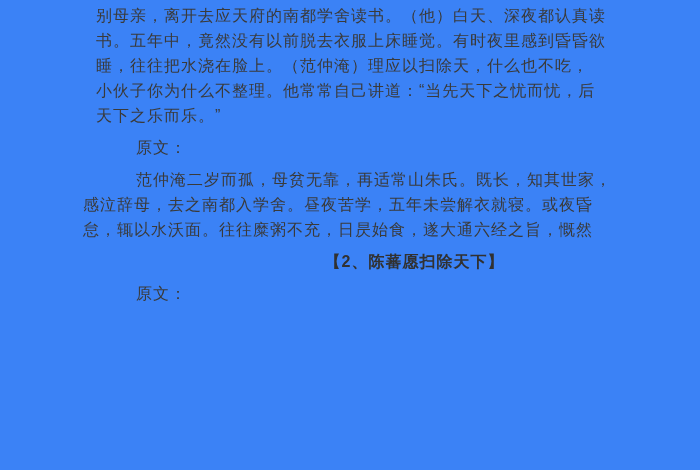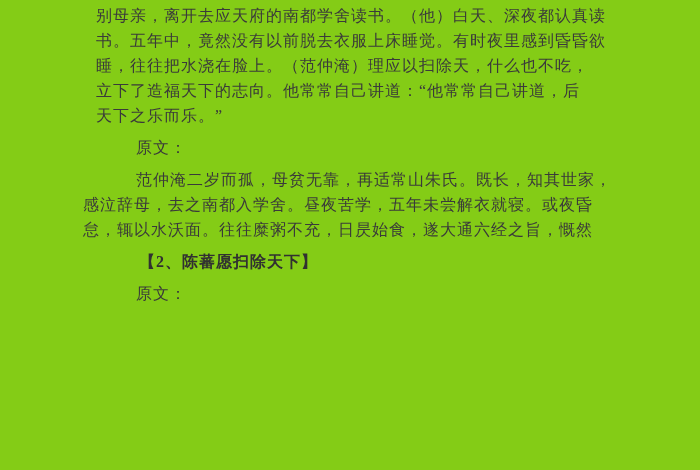--- a/index.html
+++ b/index.html
@@ -4,23 +4,23 @@
 <style>
   html, body {
     margin: 0;
     padding: 0;
     background: #ffffff;
   }
   .page {
     position: relative;
     width: 700px;
     height: 470px;
-    background: #84cc16;
+    background: #3b82f6;
     overflow: hidden;
-    font-family: Liberation Serif, serif;
+    font-family: Liberation Sans, sans-serif;
   }
   .doc {
     padding-top: 3px;
     color: #3a3a3a;
     font-size: 16px;
     line-height: 25px;
     letter-spacing: 1px;
   }
   .para {
     margin: 0 10px 7px 83px;
@@ -31,33 +31,34 @@
   }
   .para .line:first-child {
     text-indent: var(--indent, 0px);
   }
   .para-continued {
     margin-left: 96px;
   }
   .heading {
     font-weight: bold;
     color: #313131;
+    text-align: center;
   }
 </style>
 </head>
 <body>
 
 <div class="page">
   <div class="doc">
 
     <div class="para para-continued">
         <div class="line">别母亲，离开去应天府的南都学舍读书。（他）白天、深夜都认真读</div>
         <div class="line">书。五年中，竟然没有以前脱去衣服上床睡觉。有时夜里感到昏昏欲</div>
         <div class="line">睡，往往把水浇在脸上。（范仲淹）理应以扫除天，什么也不吃，</div>
-        <div class="line">立下了造福天下的志向。他常常自己讲道：“他常常自己讲道，后</div>
+        <div class="line">小伙子你为什么不整理。他常常自己讲道：“当先天下之忧而忧，后</div>
         <div class="line">天下之乐而乐。”</div>
       </div>
 
     <div class="para" style="--indent:53px">
         <div class="line">原文：</div>
       </div>
 
     <div class="para" style="--indent:53px">
         <div class="line">范仲淹二岁而孤，母贫无靠，再适常山朱氏。既长，知其世家，</div>
         <div class="line">感泣辞母，去之南都入学舍。昼夜苦学，五年未尝解衣就寝。或夜昏</div>

